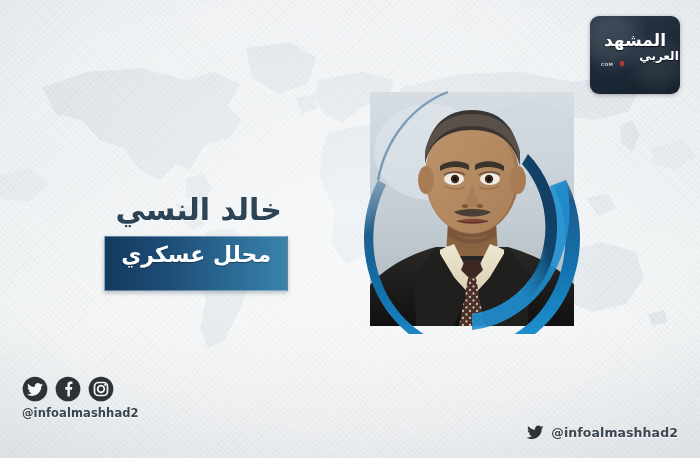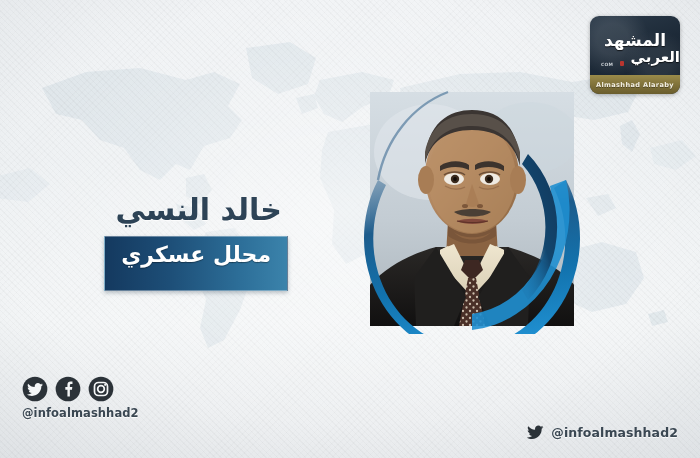--- a/index.html
+++ b/index.html
@@ -40,21 +40,21 @@
     background:
       radial-gradient(circle at 25% 30%, rgba(255,255,255,.10) 0 18%, rgba(255,255,255,0) 42%),
       radial-gradient(circle at 75% 60%, rgba(255,255,255,.07) 0 16%, rgba(255,255,255,0) 40%);
   }
   .logo-ar{
     position:absolute;left:0;right:0;top:16px;text-align:center;
     color:#ffffff;font-size:17px;font-weight:bold;line-height:1.04;
     letter-spacing:.2px;direction:rtl;
     text-shadow:0 1px 1px rgba(0,0,0,.65);
   }
-  .logo-ar .l2{font-size:15px;display:block;padding-left:48px;}
+  .logo-ar .l2{font-size:12px;display:block;padding-left:48px;}
   .logo-dot{
     position:absolute;left:30px;top:45px;width:4px;height:5px;
     background:#b8352f;border-radius:1px;
   }
   .logo-com{
     position:absolute;left:11px;top:46px;color:#c9cfd4;font-size:4.4px;
     letter-spacing:.3px;font-weight:bold;
   }
   .logo-bar{
     position:absolute;left:0;right:0;bottom:0;height:19px;
@@ -164,23 +164,20 @@
   <div class="vignette"></div>
 
   <div class="logo">
     <div class="logo-ghost"></div>
     <div class="logo-ar">
       <span>المشهد</span>
       <span class="l2">العربي</span>
     </div>
     <div class="logo-dot"></div>
     <div class="logo-com">COM</div>
-    <div class="logo-bar">
-      <span>Almashhad Alaraby</span>
-    </div>
   </div>
 
   <div class="portrait-wrap">
 
     <div class="photo">
       <svg viewBox="0 0 204 234" xmlns="http://www.w3.org/2000/svg" aria-hidden="true">
         <defs>
           <linearGradient id="bgph" x1="0" y1="0" x2="0" y2="1">
             <stop offset="0%" stop-color="#d6dee4"></stop>
             <stop offset="55%" stop-color="#c3ccd3"></stop>

